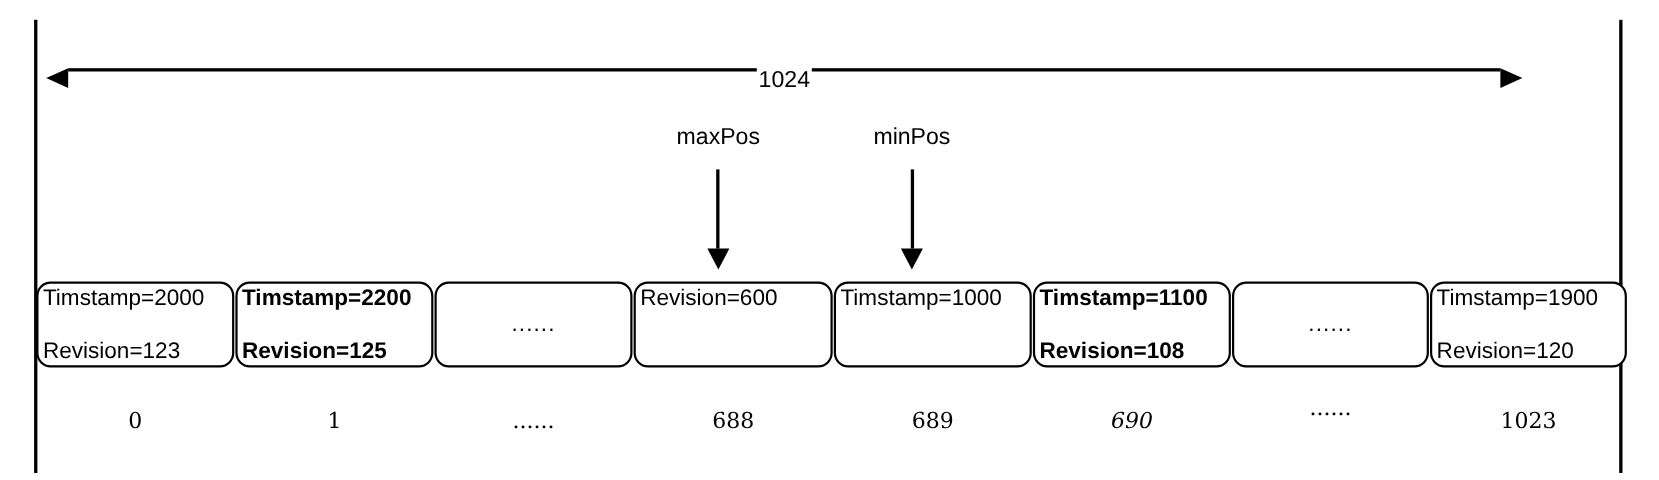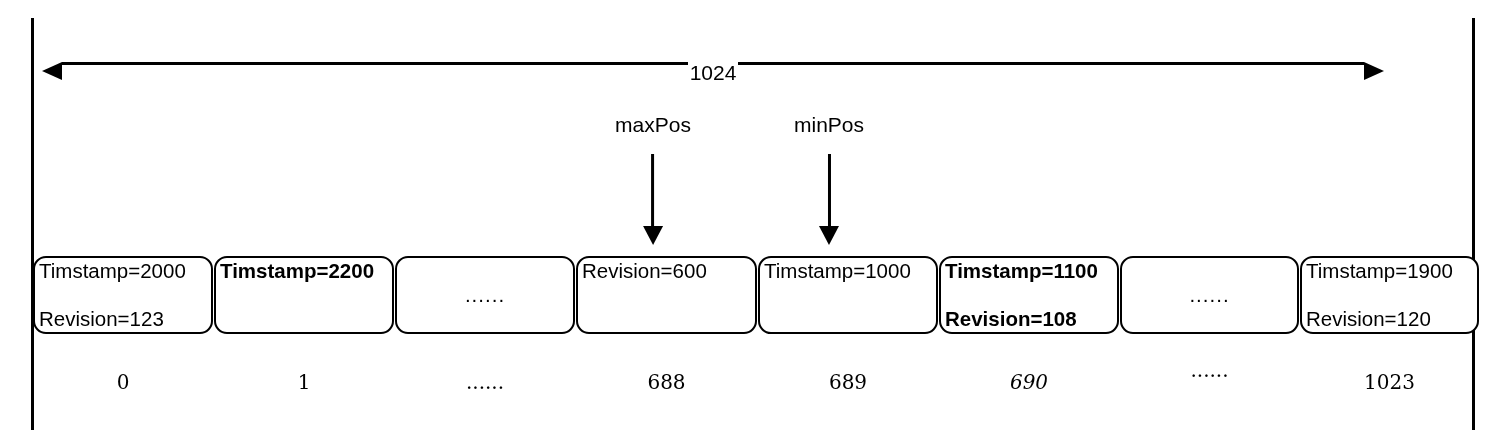--- a/index.html
+++ b/index.html
@@ -185,20 +185,21 @@
     <span class="pointer-head"></span>
   </div>
 
   <div class="slots" id="slots">
       <div class="slot" style="width: 180px;">
         <div class="slot-line">Timstamp=2000</div>
         <div class="slot-line">Revision=123</div>
       </div>
       <div class="slot" style="width: 180px; font-weight: bold;">
         <div class="slot-line">Timstamp=2200</div>
+        <div class="slot-line">Revision=125</div>
       </div>
       <div class="slot ellipsis" style="width: 180px;">
         <div class="slot-line">......</div>
       </div>
       <div class="slot" style="width: 181px;">
         <div class="slot-line">Revision=600</div>
       </div>
       <div class="slot" style="width: 180px;">
         <div class="slot-line">Timstamp=1000</div>
       </div>

